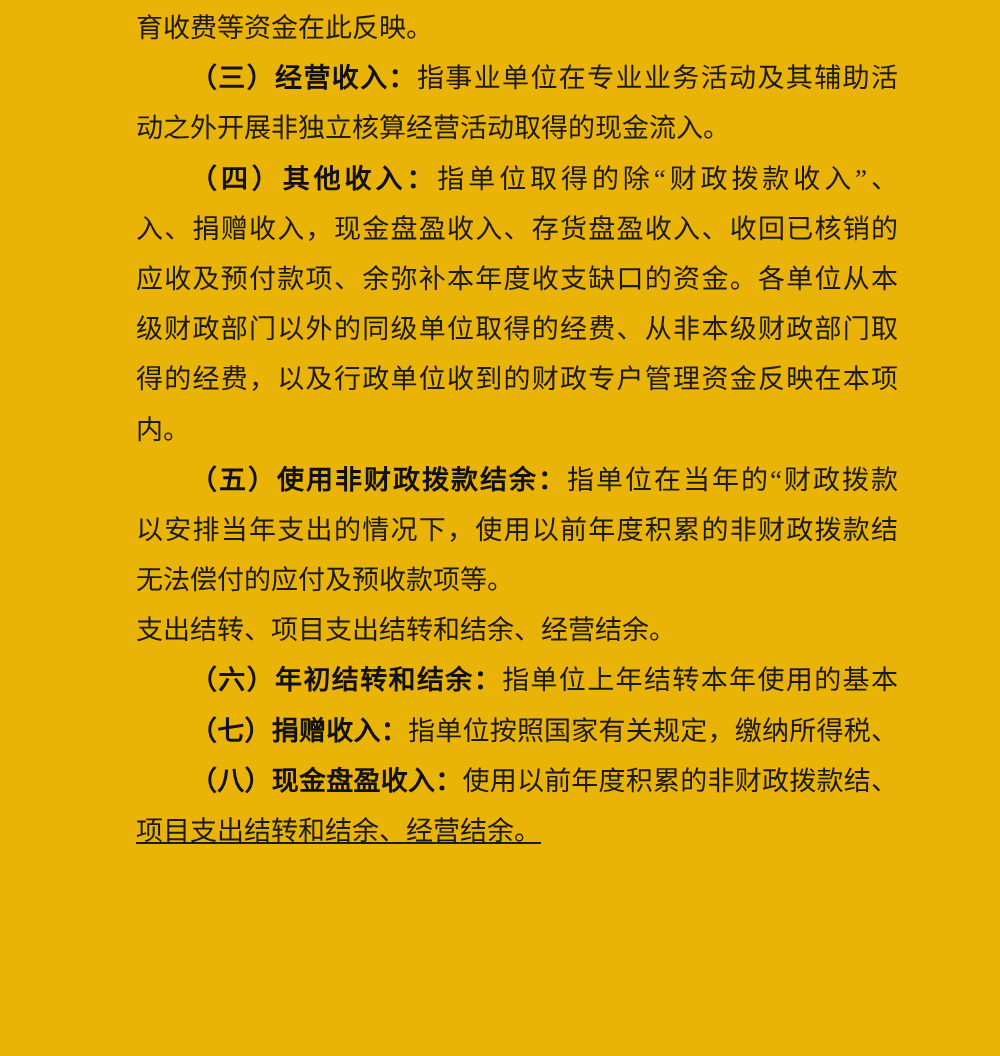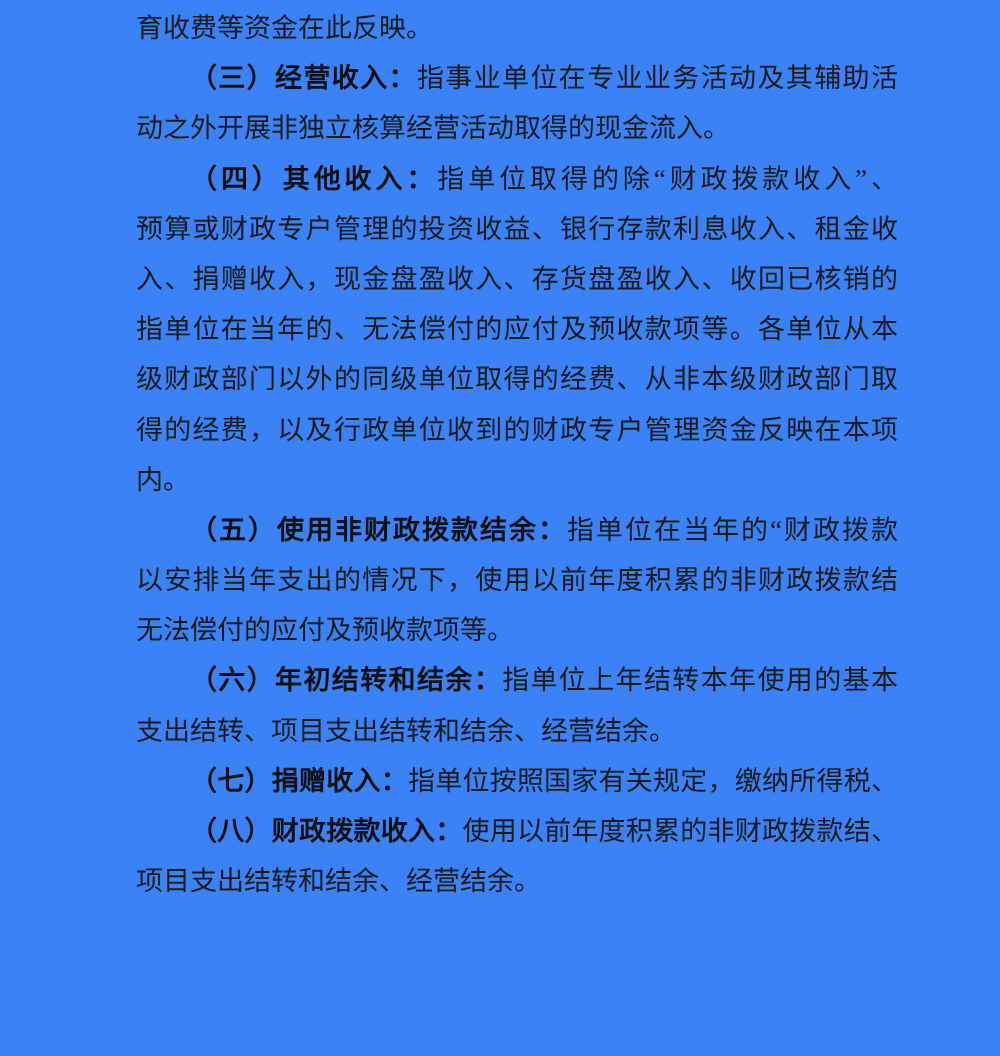--- a/index.html
+++ b/index.html
@@ -40,34 +40,33 @@
     text-indent: 2em;
   }
   .line b.head {
     font-weight: 700;
     color: #111111;
   }
 </style>
 </head>
 <body>
 
-<div class="page" style="background: #3b82f6;">
+<div class="page" style="background: #eab308;">
   <div class="text-block" id="text-block">
       <div class="line" style="color: rgb(27, 27, 27);"><span>育收费等资金在此反映。</span></div>
       <div class="line indent fill" style="color: rgb(27, 27, 27);"><b class="head" style="color: rgb(17, 17, 17);">（三）经营收入：</b><span>指事业单位在专业业务活动及其辅助活</span></div>
       <div class="line" style="color: rgb(27, 27, 27);"><span>动之外开展非独立核算经营活动取得的现金流入。</span></div>
       <div class="line indent fill" style="color: rgb(27, 27, 27);"><b class="head" style="color: rgb(17, 17, 17);">（四）其他收入：</b><span>指单位取得的除“财政拨款收入”、</span></div>
-      <div class="line fill" style="color: rgb(27, 27, 27);"><span>预算或财政专户管理的投资收益、银行存款利息收入、租金收</span></div>
       <div class="line fill" style="color: rgb(27, 27, 27);"><span>入、捐赠收入，现金盘盈收入、存货盘盈收入、收回已核销的</span></div>
-      <div class="line fill" style="color: rgb(27, 27, 27);"><span>指单位在当年的、无法偿付的应付及预收款项等。各单位从本</span></div>
+      <div class="line fill" style="color: rgb(27, 27, 27);"><span>应收及预付款项、余弥补本年度收支缺口的资金。各单位从本</span></div>
       <div class="line fill" style="color: rgb(27, 27, 27);"><span>级财政部门以外的同级单位取得的经费、从非本级财政部门取</span></div>
       <div class="line fill" style="color: rgb(27, 27, 27);"><span>得的经费，以及行政单位收到的财政专户管理资金反映在本项</span></div>
       <div class="line" style="color: rgb(27, 27, 27);"><span>内。</span></div>
       <div class="line indent fill" style="color: rgb(27, 27, 27);"><b class="head" style="color: rgb(17, 17, 17);">（五）使用非财政拨款结余：</b><span>指单位在当年的“财政拨款</span></div>
       <div class="line fill" style="color: rgb(27, 27, 27);"><span>以安排当年支出的情况下，使用以前年度积累的非财政拨款结</span></div>
       <div class="line" style="color: rgb(27, 27, 27);"><span>无法偿付的应付及预收款项等。</span></div>
+      <div class="line" style="color: rgb(27, 27, 27);"><span>支出结转、项目支出结转和结余、经营结余。</span></div>
       <div class="line indent fill" style="color: rgb(27, 27, 27);"><b class="head" style="color: rgb(17, 17, 17);">（六）年初结转和结余：</b><span>指单位上年结转本年使用的基本</span></div>
-      <div class="line" style="color: rgb(27, 27, 27);"><span>支出结转、项目支出结转和结余、经营结余。</span></div>
       <div class="line indent fill" style="color: rgb(27, 27, 27);"><b class="head" style="color: rgb(17, 17, 17);">（七）捐赠收入：</b><span>指单位按照国家有关规定，缴纳所得税、</span></div>
-      <div class="line indent fill" style="color: rgb(27, 27, 27);"><b class="head" style="color: rgb(17, 17, 17);">（八）财政拨款收入：</b><span>使用以前年度积累的非财政拨款结、</span></div>
-      <div class="line" style="color: rgb(27, 27, 27);"><span>项目支出结转和结余、经营结余。</span></div>
+      <div class="line indent fill" style="color: rgb(27, 27, 27);"><b class="head" style="color: rgb(17, 17, 17);">（八）现金盘盈收入：</b><span>使用以前年度积累的非财政拨款结、</span></div>
+      <div class="line" style="color: rgb(27, 27, 27); text-decoration: underline;"><span>项目支出结转和结余、经营结余。</span></div>
     </div>
 </div>
 
 </body></html>

